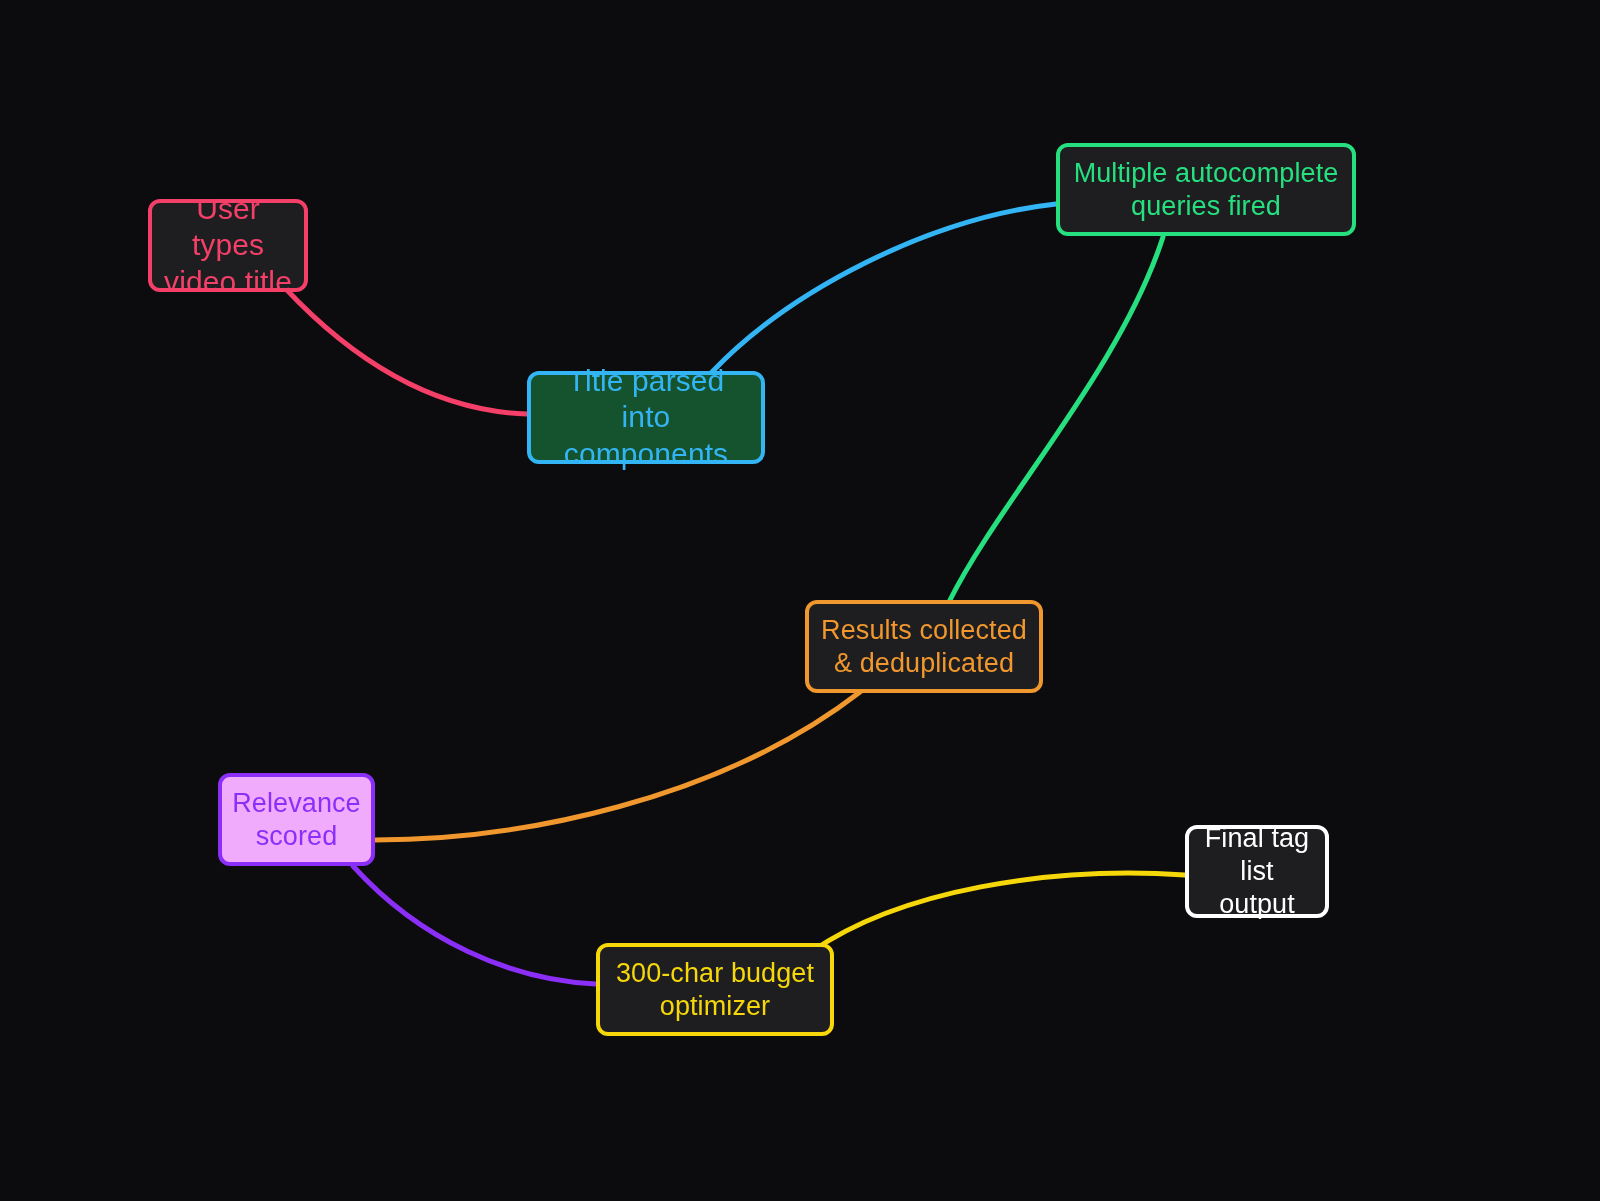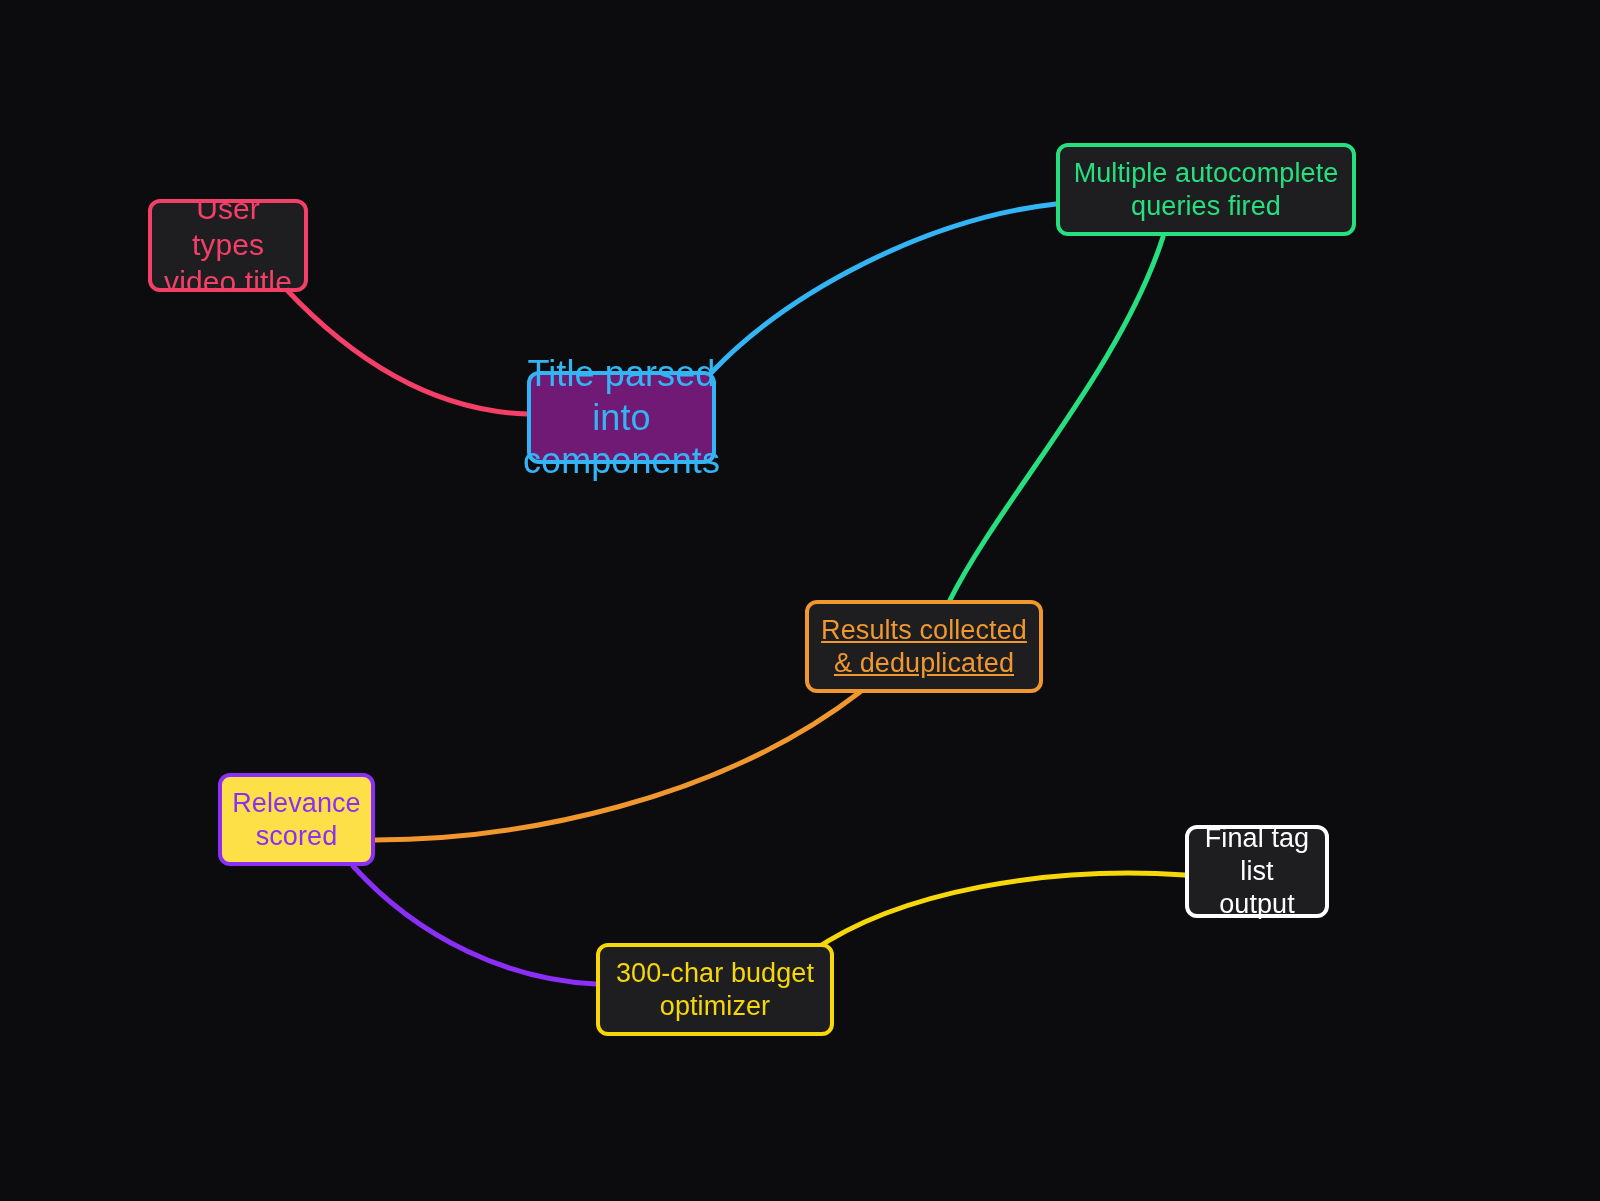--- a/index.html
+++ b/index.html
@@ -55,33 +55,33 @@
       <path d="M 1163 237 C 1120 370 1000 500 950 600" fill="none" stroke="#26e07f" stroke-width="5" stroke-linecap="round"></path>
       <path d="M 860 692 C 720 800 520 840 375 840" fill="none" stroke="#f0972e" stroke-width="5" stroke-linecap="round"></path>
       <path d="M 353 866 C 420 940 510 980 596 984" fill="none" stroke="#8b2ff8" stroke-width="5" stroke-linecap="round"></path>
       <path d="M 811 952 C 900 890 1050 866 1185 875" fill="none" stroke="#f5d70a" stroke-width="5" stroke-linecap="round"></path>
     </svg>
   <div id="nodes">
       <div class="node" style="left: 148px; top: 199px; width: 160px; height: 93px; border-color: rgb(244, 63, 104); color: rgb(244, 63, 104); background: rgb(30, 30, 33); font-size: 30px;">
         <span class="node-label">User types
 video title</span>
       </div>
-      <div class="node" style="left: 527px; top: 371px; width: 189px; height: 93px; border-color: rgb(51, 181, 245); color: rgb(51, 181, 245); background: #701a75; font-size: 36px;">
+      <div class="node" style="left: 527px; top: 371px; width: 238px; height: 93px; border-color: rgb(51, 181, 245); color: rgb(51, 181, 245); background: #14532d; font-size: 30px;">
         <span class="node-label">Title parsed
 into components</span>
       </div>
       <div class="node" style="left: 1056px; top: 143px; width: 300px; height: 93px; border-color: rgb(38, 224, 127); color: rgb(38, 224, 127); background: rgb(30, 30, 33); font-size: 27px;">
         <span class="node-label">Multiple autocomplete
 queries fired</span>
       </div>
-      <div class="node" style="left: 805px; top: 600px; width: 238px; height: 93px; border-color: rgb(240, 151, 46); color: rgb(240, 151, 46); background: rgb(30, 30, 33); font-size: 27px; text-decoration: underline;">
+      <div class="node" style="left: 805px; top: 600px; width: 238px; height: 93px; border-color: rgb(240, 151, 46); color: rgb(240, 151, 46); background: rgb(30, 30, 33); font-size: 27px;">
         <span class="node-label">Results collected
 &amp; deduplicated</span>
       </div>
-      <div class="node" style="left: 218px; top: 773px; width: 157px; height: 93px; border-color: rgb(139, 47, 248); color: rgb(139, 47, 248); background: #fde047; font-size: 27px;">
+      <div class="node" style="left: 218px; top: 773px; width: 157px; height: 93px; border-color: rgb(139, 47, 248); color: rgb(139, 47, 248); background: #f0abfc; font-size: 27px;">
         <span class="node-label">Relevance
 scored</span>
       </div>
       <div class="node" style="left: 596px; top: 943px; width: 238px; height: 93px; border-color: rgb(245, 215, 10); color: rgb(245, 215, 10); background: rgb(30, 30, 33); font-size: 27px;">
         <span class="node-label">300-char budget
 optimizer</span>
       </div>
       <div class="node" style="left: 1185px; top: 825px; width: 144px; height: 93px; border-color: rgb(255, 255, 255); color: rgb(255, 255, 255); background: rgb(30, 30, 33); font-size: 27px;">
         <span class="node-label">Final tag list
 output</span>

